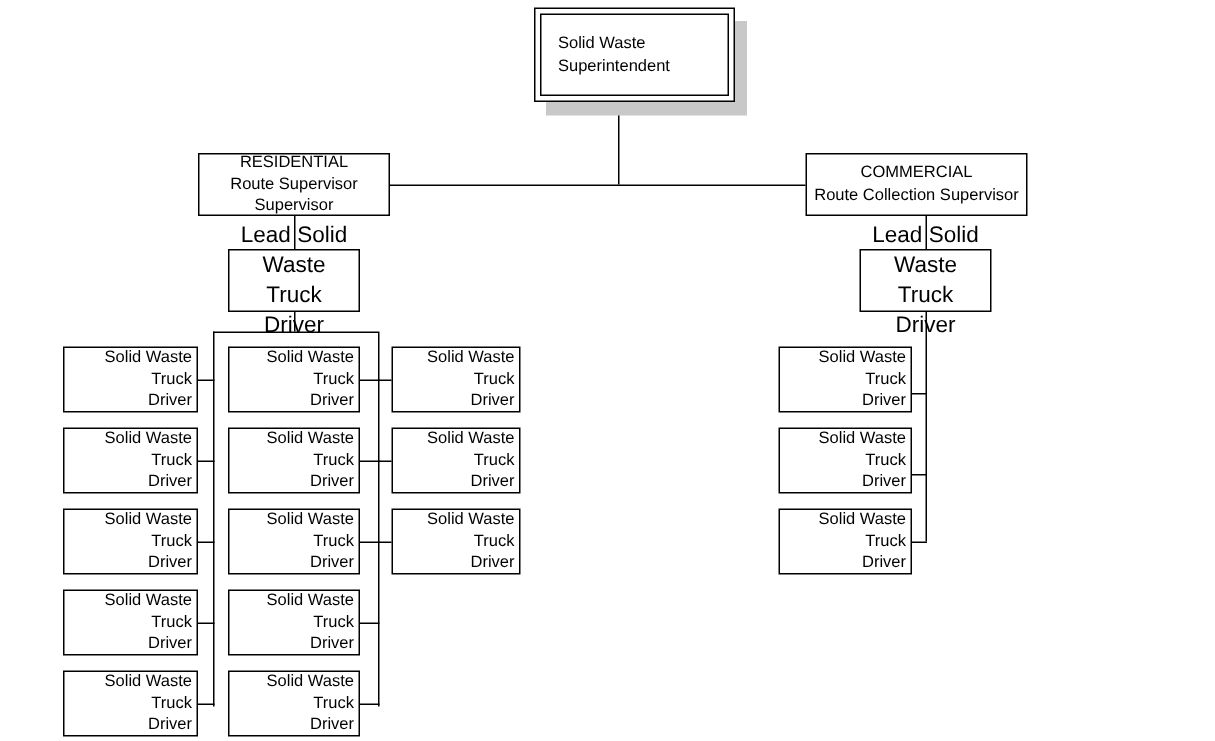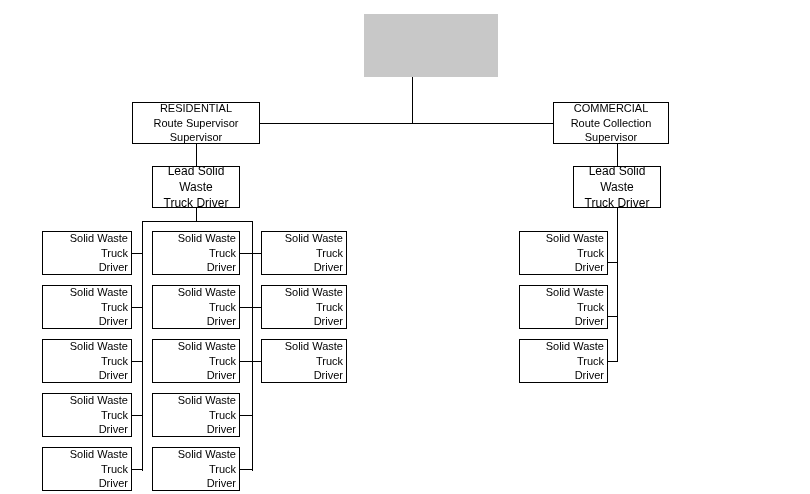--- a/index.html
+++ b/index.html
@@ -78,30 +78,35 @@
   .line-h {
     position: absolute;
     height: 1px;
     background: #000000;
     z-index: 1;
   }
 
   
   .t-exec    { font-size: 11px; }
   .t-sup     { font-size: 11px; }
-  .t-lead    { font-size: 12px; }
+  .t-lead    { font-size: 15px; }
   .t-driver  { font-size: 11px; text-align: right; }
 </style>
 </head>
 <body>
 
 <div id="chart-root">
 
   <div class="exec-shadow" style="left:364px; top:14px; width:134px; height:63px;"></div>
 
+  <div class="node node--exec t-exec" style="left:356px; top:5px; width:134px; height:63px;">
+    <div class="inner">
+      <span class="label">Solid Waste Superintendent</span>
+    </div>
+  </div>
 
   <div class="line-v" style="left:412px; top:68px; height:55px;"></div>
 
   <div class="line-h" style="left:260px; top:123px; width:293px;"></div>
 
   <div class="node t-sup" style="left:132px; top:102px; width:128px; height:42px;">
     <span class="label">RESIDENTIAL
 Route Supervisor Supervisor</span>
   </div>
 
@@ -187,21 +192,21 @@
 Driver</span>
   </div>
   <div class="line-h" style="left:252px; top:307px; width:10px;"></div>
 
   <div class="node t-driver" style="left:261px; top:339px; width:86px; height:44px;">
     <span class="label">Solid Waste Truck
 Driver</span>
   </div>
   <div class="line-h" style="left:252px; top:361px; width:10px;"></div>
 
-  <div class="node t-sup" style="left:553px; top:102px; width:116px; height:42px;">
+  <div class="node t-sup" style="left:537px; top:102px; width:148px; height:42px;">
     <span class="label">COMMERCIAL
 Route Collection Supervisor</span>
   </div>
 
   <div class="line-v" style="left:617px; top:144px; height:22px;"></div>
 
   <div class="node t-lead" style="left:573px; top:166px; width:88px; height:42px;">
     <span class="label">Lead Solid Waste
 Truck Driver</span>
   </div>

